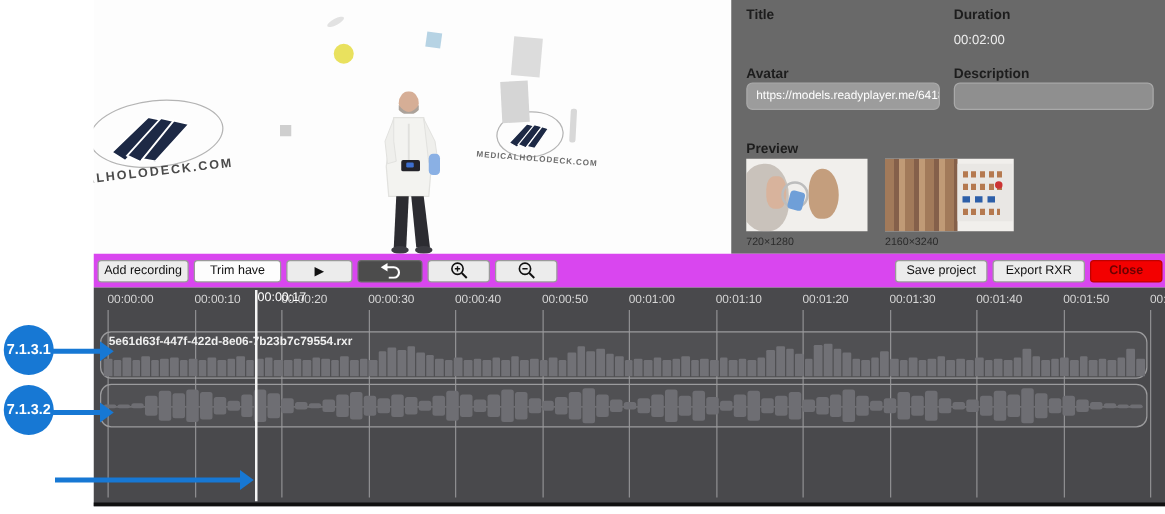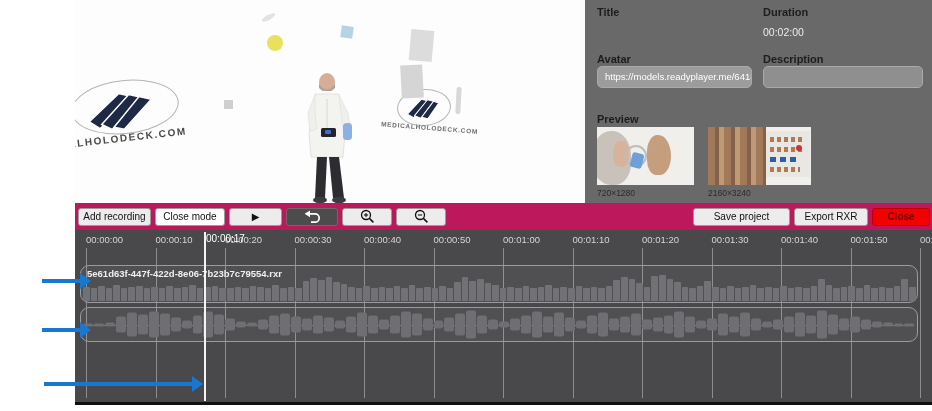--- a/index.html
+++ b/index.html
@@ -42,29 +42,29 @@
   .t1-ring { position:absolute; left:28px; top:18px; width:22px; height:22px; border:2px solid #bdbdbd; border-radius:50%; }
   .t2-anat { position:absolute; left:0; top:0; width:58px; height:58px;
     background:repeating-linear-gradient(90deg,#a27a5a 0 7px,#85604a 7px 11px,#c09a76 11px 16px); }
   .t2-panel { position:absolute; left:58px; top:4px; width:44px; height:46px; background:#e9e7e4; }
   .t2-row { position:absolute; height:5px; background:repeating-linear-gradient(90deg,#b5794f 0 4px,#e9e7e4 4px 7px); }
   .t2-chip { position:absolute; width:6px; height:5px; background:#2d5fa8; }
   .t2-red { position:absolute; width:6px; height:6px; border-radius:50%; background:#c33; }
 
   
   .editor { position:absolute; left:75px; top:203px; width:857px; height:202px; }
-  .toolbar { position:relative; height:27px; background:#be185d; display:flex; align-items:center; padding:0 2px 0 3px; }
+  .toolbar { position:relative; height:27px; background:#d946ef; display:flex; align-items:center; padding:0 2px 0 3px; }
   .tbtn { height:18px; border:1px solid #9a9a9a; border-radius:3px; background:#ececec; color:#111;
     font-size:10px; font-family:"Liberation Sans",sans-serif; margin-right:4px;
     display:inline-flex; align-items:center; justify-content:center; cursor:pointer; }
   .b-add { width:73px; } .b-trim { width:70px; background:#fdfdfd; }
   .b-play { width:53px; font-size:10px; } .b-undo { width:52px; background:#4c4c4c; border-color:#6a6a6a; }
   .b-zin, .b-zout { width:50px; }
   .tspacer { flex:1; }
-  .b-save { width:97px; } .b-export { width:74px; }
+  .b-save { width:74px; } .b-export { width:74px; }
   .b-close { width:58px; background:#f30000; border-color:#c00000; color:#6d0000; font-weight:bold; margin-right:0; }
 
   .timeline { position:relative; height:175px; background:#49494c; border-bottom:3px solid #101010; overflow:hidden; }
   .tick-label { position:absolute; top:4px; font-size:9.5px; color:#d6d6d6; white-space:nowrap; }
   .gridline { position:absolute; top:18px; height:150px; width:1px; background:#8d8d8f; }
   .track { position:absolute; left:5px; width:838px; border:1px solid #9b9b9d; border-radius:9px; background:rgba(255,255,255,0.04); }
   .track1 { top:35px; height:38px; }
   .track2 { top:77px; height:35px; }
   .track-name { position:absolute; top:2px; left:6px; font-size:9.5px; font-weight:bold; color:#efefef; z-index:3; white-space:nowrap; }
   .wave-bottom { position:absolute; left:2px; right:2px; bottom:1px; height:26px; display:flex; align-items:flex-end; }
@@ -167,21 +167,21 @@
       <div class="t2-chip" style="left:82px; top:30px"></div>
       <div class="t2-red" style="left:88px; top:18px"></div>
       <div class="t2-row" style="left:62px; top:40px; width:30px"></div>
     </div>
     <div class="thumb-cap" style="left:123px">2160×3240</div>
   </div>
 
   <div class="editor">
     <div class="toolbar">
       <button class="tbtn b-add">Add recording</button>
-      <button class="tbtn b-trim">Close mode</button>
+      <button class="tbtn b-trim">Trim have</button>
       <button class="tbtn b-play">
           <span>▶</span>
         </button>
       <button class="tbtn b-undo">
         <svg width="17" height="13" viewBox="0 0 17 13">
           <path d="M4.5 3.8 h6.5 a4.2 4.2 0 0 1 0 8.4 h-4" fill="none" stroke="#fff" stroke-width="1.7"></path>
           <polygon points="6,0.4 6,7.2 0.6,3.8" fill="#fff"></polygon>
         </svg>
       </button>
       <button class="tbtn b-zin">
@@ -427,17 +427,19 @@
         <div class="tick-label" style="left: 428px;">00:01:00</div>
         <div class="tick-label" style="left: 497.5px;">00:01:10</div>
         <div class="tick-label" style="left: 567px;">00:01:20</div>
         <div class="tick-label" style="left: 636.5px;">00:01:30</div>
         <div class="tick-label" style="left: 706px;">00:01:40</div>
         <div class="tick-label" style="left: 775.5px;">00:01:50</div>
         <div class="tick-label" style="left: 845px;">00:02:00</div>
       </div>
   </div>
 
+  <div class="badge" style="top:260px">7.1.3.1</div>
   <div class="arrow" style="left:42px; top:279px; width:39px"></div>
+  <div class="badge" style="top:308px">7.1.3.2</div>
   <div class="arrow" style="left:42px; top:328px; width:39px"></div>
   <div class="arrow" style="left:44px; top:382px; width:149px"></div>
 
 </div>
 
 </body></html>

